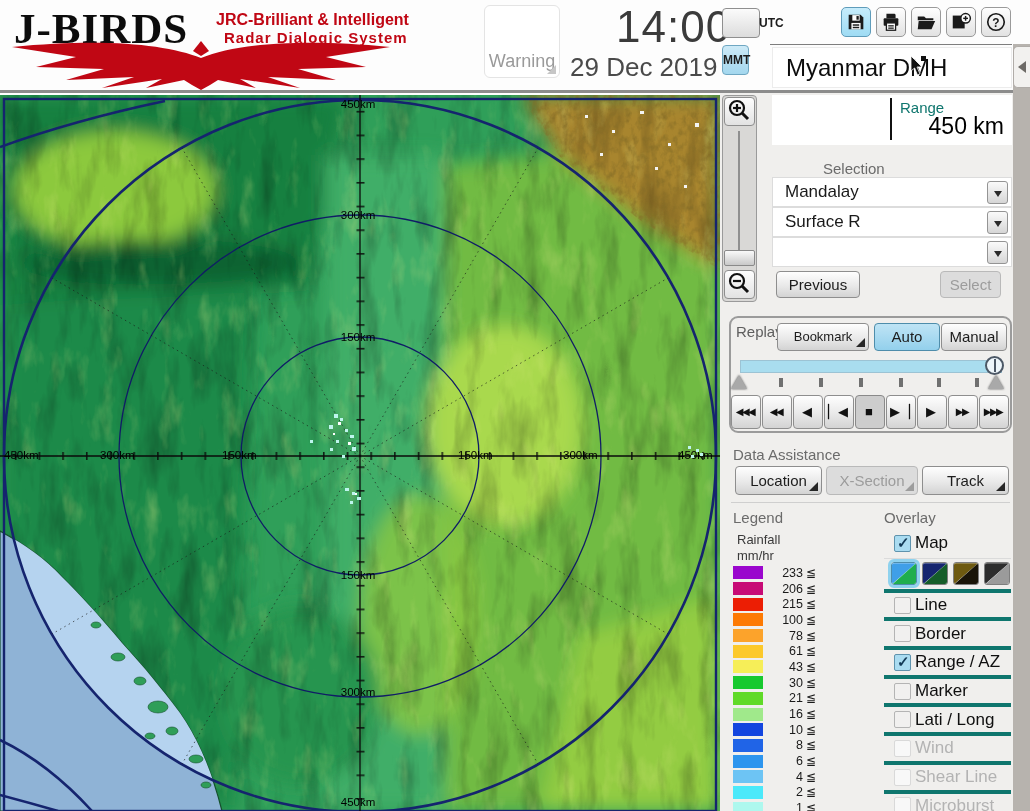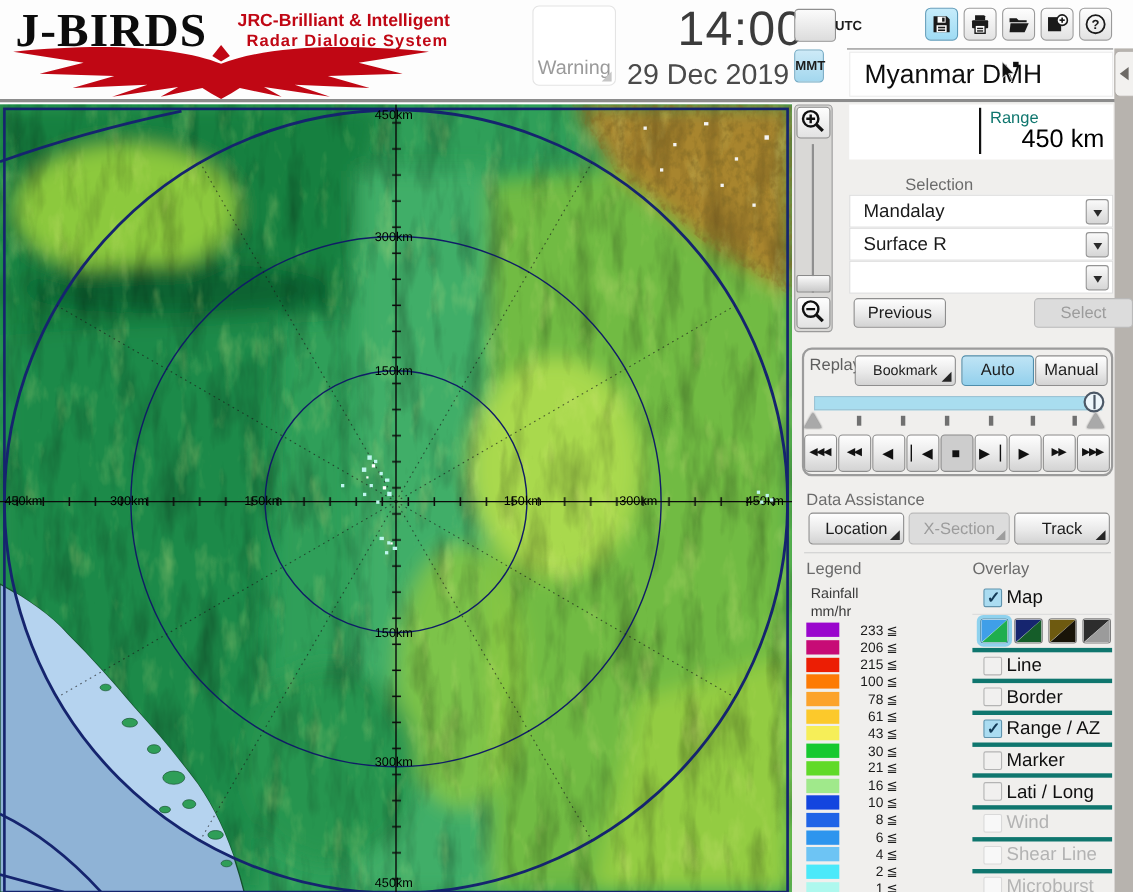--- a/index.html
+++ b/index.html
@@ -233,21 +233,21 @@
     </div>
 </div>
 <div class="dd-row" style="top:237px;">
   <div class="dd-text"></div>
   <div class="dd-btn">
       <div class="ar"></div>
     </div>
 </div>
 
 <div class="btn" style="left:776px; top:271px; width:84px; height:27px; line-height:25px;">Previous</div>
-<div class="btn dis" style="left:940px; top:271px; width:90px; height:27px; line-height:25px;">Select</div>
+<div class="btn dis" style="left:940px; top:271px; width:61px; height:27px; line-height:25px;">Select</div>
 
 <div id="replay-panel"></div>
 <div id="replay-label">Replay</div>
 <div class="btn" style="left:777px; top:323px; width:92px; height:28px; font-size:13px; line-height:26px;">
   <span>Bookmark</span>
   <div class="corner-tri"></div>
 </div>
 <div class="btn sel" style="left:874px; top:323px; width:66px; height:28px; line-height:26px;">Auto</div>
 <div class="btn" style="left:941px; top:323px; width:66px; height:28px; line-height:26px;">Manual</div>
 

